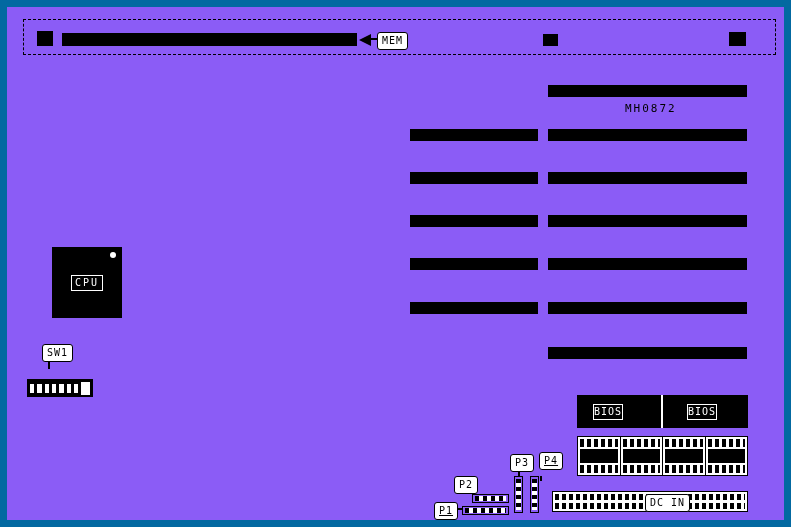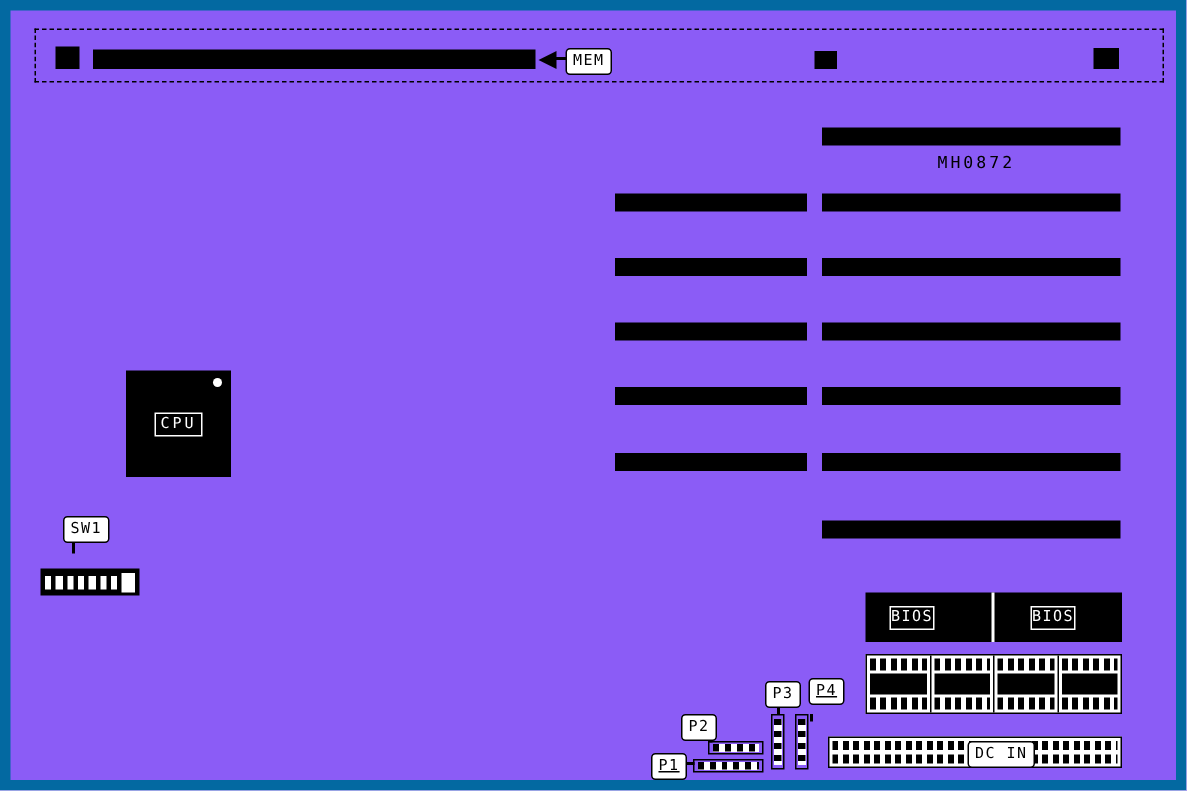--- a/index.html
+++ b/index.html
@@ -63,21 +63,21 @@
   <div class="bar" style="left:55px; top:26px; width:295px; height:13px;"></div>
   <div class="arrow-left" style="left:352px; top:27px;"></div>
   <div class="leader" style="left:362px; top:31px; width:9px; height:2px;"></div>
   <div class="callout" style="left:370px; top:25px;">
     <span>MEM</span>
   </div>
   <div class="sq" style="left:536px; top:27px; width:15px; height:12px;"></div>
   <div class="sq" style="left:722px; top:25px; width:17px; height:14px;"></div>
 
 
-  <div class="cpu" style="left:45px; top:240px; width:70px; height:71px;margin-left:32px;">
+  <div class="cpu" style="left:45px; top:240px; width:70px; height:71px;">
     <span class="cpu-dot"></span>
     <span class="cpu-label">CPU</span>
   </div>
 
   <div class="callout" style="left:35px; top:337px;">
     <span>SW1</span>
   </div>
   <div class="leader" style="left:41px; top:353px; width:2px; height:9px;"></div>
   <div class="dip-switch" style="left:20px; top:372px; width:66px; height:18px;">
     <span class="dip-seg"></span>

